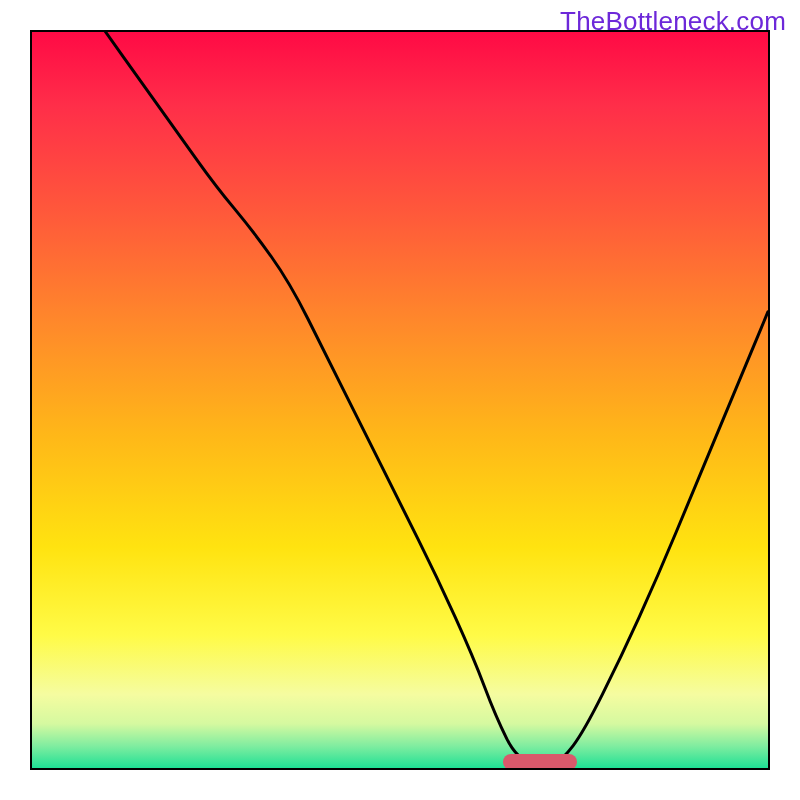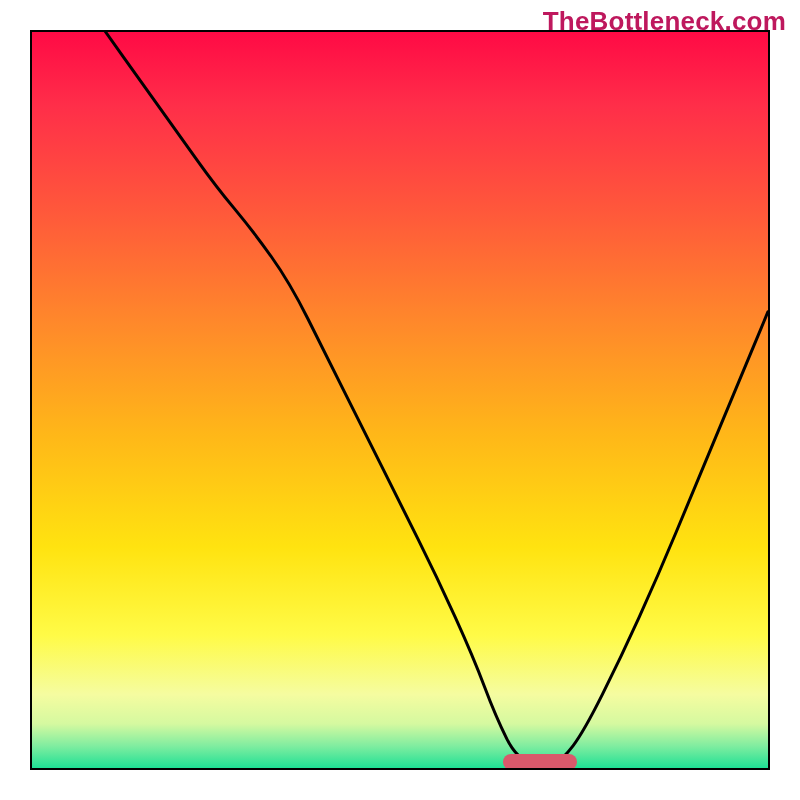--- a/index.html
+++ b/index.html
@@ -12,23 +12,23 @@
   }
   .frame {
     position: relative;
     width: 800px;
     height: 800px;
   }
   .watermark {
     position: absolute;
     top: 6px;
     right: 14px;
-    color: #be185d;
+    color: #6d28d9;
     font-size: 26px;
-    font-weight: 700;
+    font-weight: 400;
     z-index: 10;
     letter-spacing: 0.2px;
   }
   .plot-border {
     position: absolute;
     left: 30px;
     top: 30px;
     width: 740px;
     height: 740px;
     border: 2px solid #000000;

